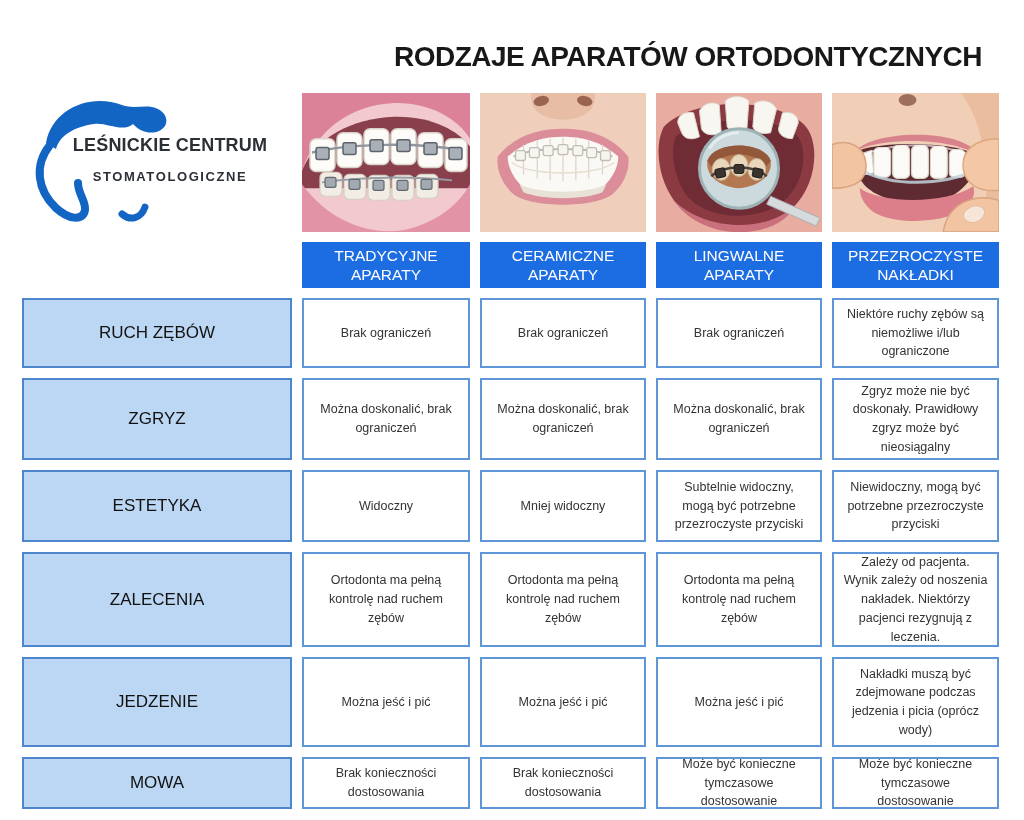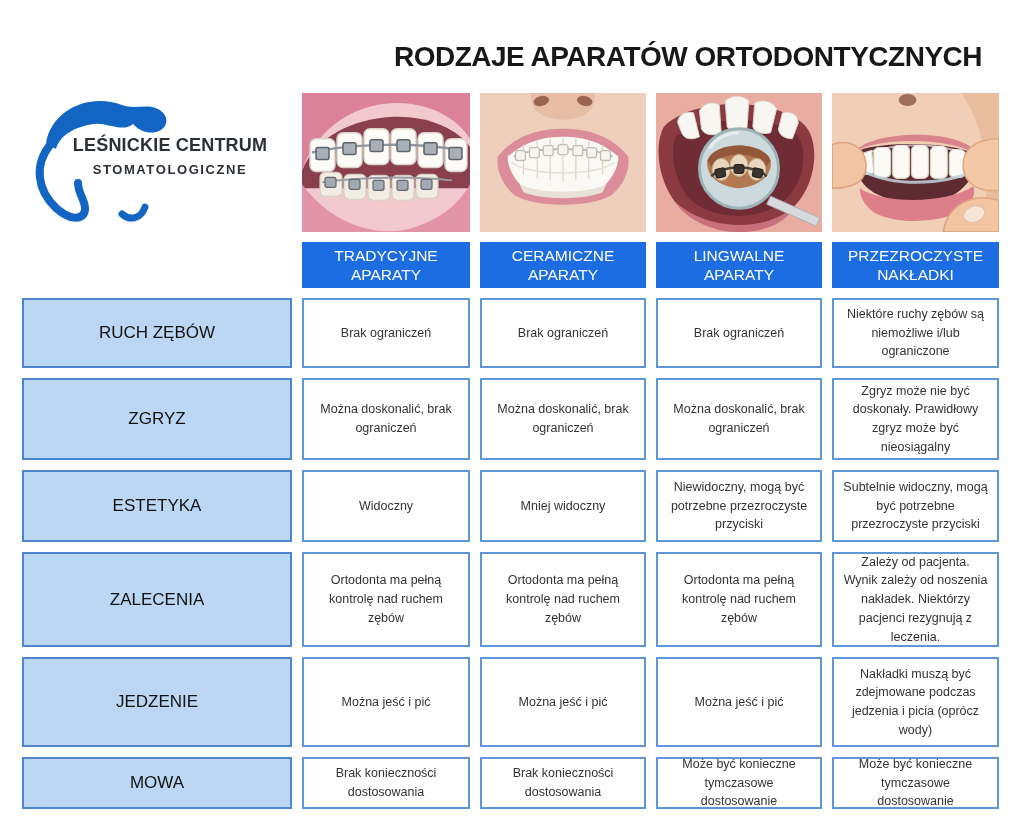--- a/index.html
+++ b/index.html
@@ -22,21 +22,21 @@
     display: grid;
     grid-template-columns: 270px 168px 166px 166px 167px;
     grid-template-rows: 139px 46px 70px 82px 72px 95px 90px 52px;
     column-gap: 10px; row-gap: 10px;
   }
 
   .logo { position: relative; }
   .logo svg { position: absolute; left: 4px; top: 0; }
   .logo-text { position: absolute; left: 42px; top: 42px; width: 212px; text-align: center; }
   .logo-line1 { font-size: 18px; font-weight: 700; color: #2b2f36; letter-spacing: 0.2px; }
-  .logo-line2 { font-size: 13px; font-weight: 700; color: #2b2f36; letter-spacing: 1.6px; margin-top: 6px; }
+  .logo-line2 { font-size: 13px; font-weight: 700; color: #2b2f36; letter-spacing: 1.6px; margin-top: 13px; }
 
   .photo { width: 100%; height: 100%; overflow: hidden; }
   .photo svg { width: 100%; height: 100%; display: block; }
 
   .colhead {
     background: #1c6ce2; color: #ffffff; font-weight: 400;
     font-size: 15.5px; line-height: 1.25; text-align: center;
     display: flex; align-items: center; justify-content: center;
     padding: 2px 10px;
   }
@@ -221,22 +221,22 @@
 
     <div class="rowlabel">ZGRYZ</div>
     <div class="cell">Można doskonalić, brak ograniczeń</div>
     <div class="cell">Można doskonalić, brak ograniczeń</div>
     <div class="cell">Można doskonalić, brak ograniczeń</div>
     <div class="cell">Zgryz może nie być doskonały. Prawidłowy zgryz może być nieosiągalny</div>
 
     <div class="rowlabel">ESTETYKA</div>
     <div class="cell">Widoczny</div>
     <div class="cell">Mniej widoczny</div>
+    <div class="cell">Subtelnie widoczny, mogą być potrzebne przezroczyste przyciski</div>
     <div class="cell">Niewidoczny, mogą być potrzebne przezroczyste przyciski</div>
-    <div class="cell">Subtelnie widoczny, mogą być potrzebne przezroczyste przyciski</div>
 
     <div class="rowlabel">ZALECENIA</div>
     <div class="cell">Ortodonta ma pełną kontrolę nad ruchem zębów</div>
     <div class="cell">Ortodonta ma pełną kontrolę nad ruchem zębów</div>
     <div class="cell">Ortodonta ma pełną kontrolę nad ruchem zębów</div>
     <div class="cell">Zależy od pacjenta. Wynik zależy od noszenia nakładek. Niektórzy pacjenci rezygnują z leczenia.</div>
 
     <div class="rowlabel">JEDZENIE</div>
     <div class="cell">Można jeść i pić</div>
     <div class="cell">Można jeść i pić</div>

